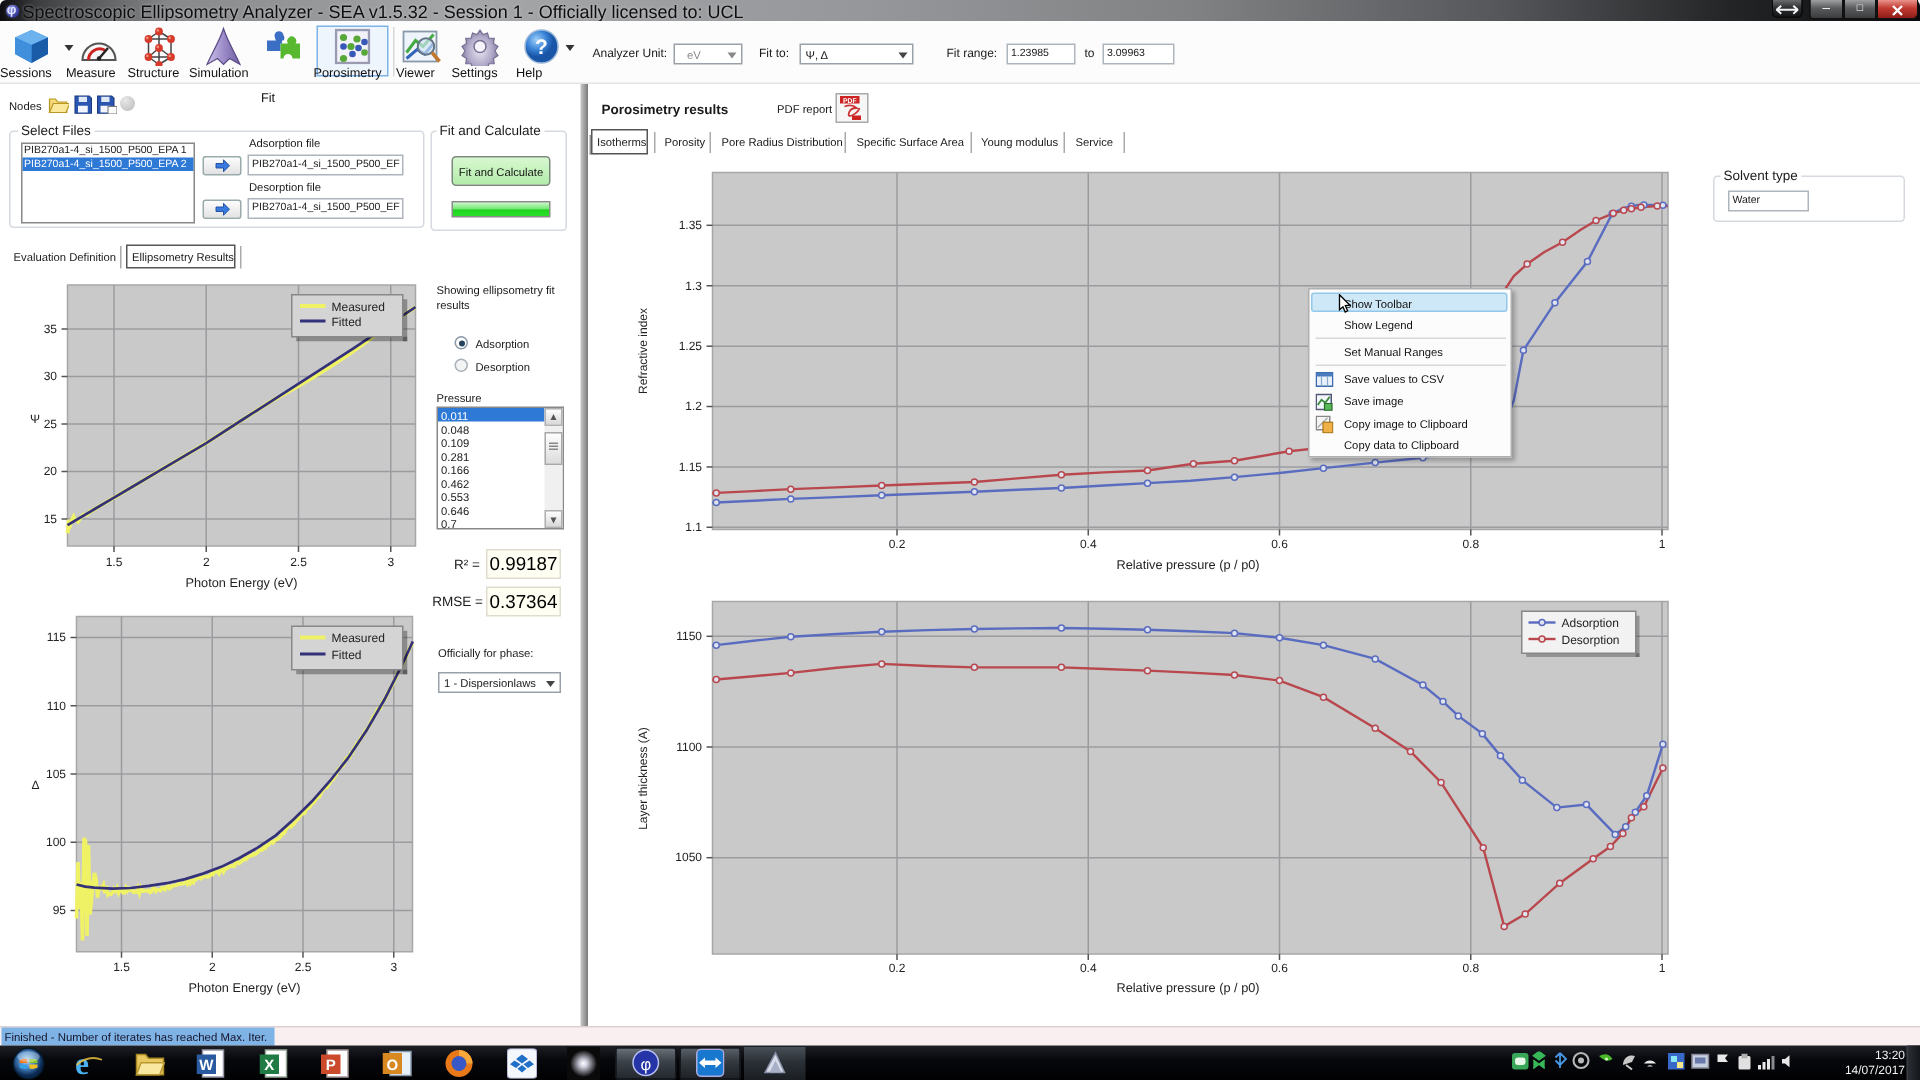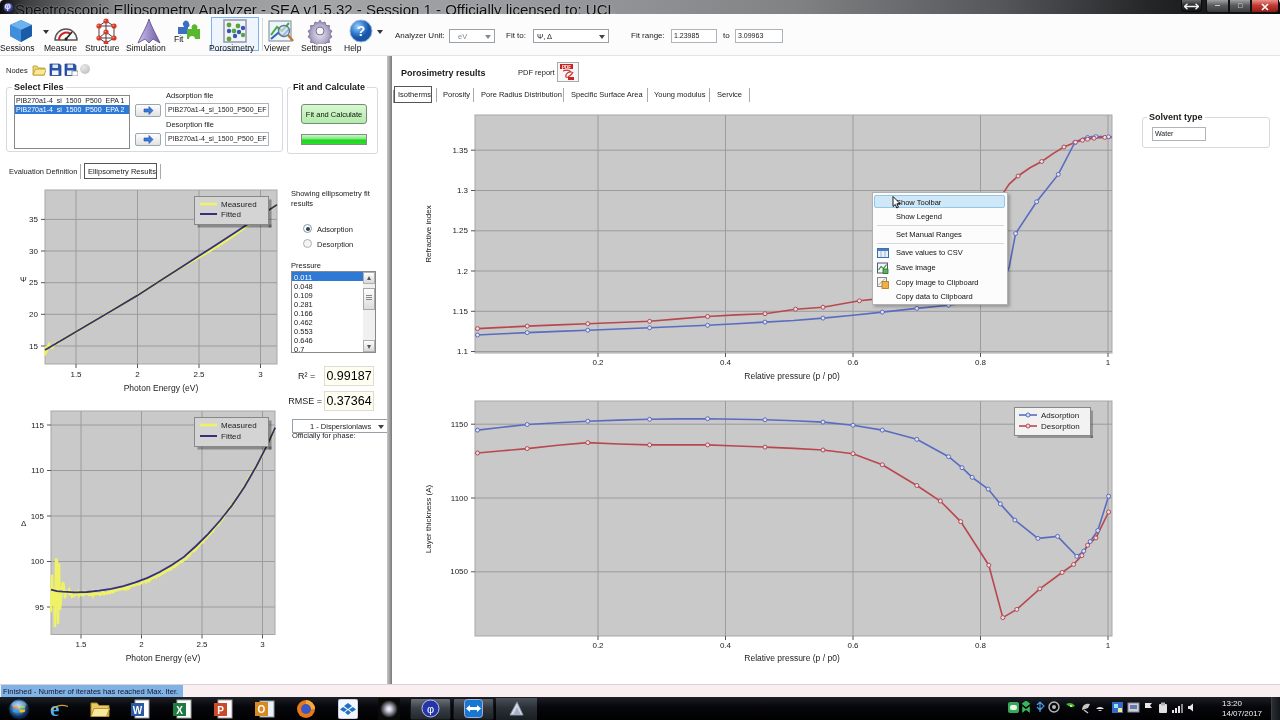--- a/index.html
+++ b/index.html
@@ -3,32 +3,32 @@
 <style>
 *{margin:0;padding:0;box-sizing:border-box}
 html,body{width:1280px;height:720px;overflow:hidden}
 body{font-family:"Liberation Sans",sans-serif;background:#fff;position:relative}
 .ab{position:absolute}
 .f7{font-size:7px;color:#1a1a1a}
 .f8{font-size:7.5px;color:#1a1a1a}
 .f9{font-size:9px;color:#1a1a1a}
 .bold{font-weight:bold}
 .grp{border:1px solid #d5d9e0;border-radius:3px}
-.grplbl{background:#fff;padding:0 2px;font-weight:bold}
+.grplbl{background:#fff;padding:0 2px;font-weight:normal}
 .field{background:#fff;border:1px solid #aeb4bc;font-size:7px;color:#1a1a1a;line-height:12px;padding:0 2px;white-space:nowrap;overflow:hidden}
 .ddl{background:#fff;border:1px solid #9aa0a8;font-size:7.5px;color:#1a1a1a;white-space:nowrap}
 .caret{position:absolute;right:3px;top:50%;margin-top:-1px;width:0;height:0;border-left:3px solid transparent;border-right:3px solid transparent;border-top:4px solid #444}
 .tbtn{position:absolute;text-align:left;font-size:8.5px;color:#111}
 </style></head>
 <body>
 
 <div class="ab" style="left:0;top:0;width:1280px;height:14px;background:linear-gradient(to right,#0c0c10 0,#3c3e40 2%,#88898b 9%,#a5a6a8 24%,#96979a 45%,#808284 62%,#55575a 78%,#232527 90%,#0a0a0c 100%);border-radius:4px 4px 0 0">
  <div class="ab" style="left:3px;top:1.5px;width:11px;height:11px;border-radius:50%;background:radial-gradient(circle at 35% 30%,#8f96e8,#3b3f9e 60%,#181b60);border:0.5px solid #222"></div>
  <div class="ab" style="left:4.5px;top:1px;width:8px;height:11px;color:#dfe3ff;font-size:9px;font-weight:bold">φ</div>
- <div class="ab" style="left:15px;top:1px;font-size:15px;color:#0e0e10;white-space:nowrap;text-shadow:0 0 2px rgba(255,255,255,.5)">Spectroscopic Ellipsometry Analyzer - SEA v1.5.32 - Session 1 - Officially licensed to: UCL</div>
+ <div class="ab" style="left:15px;top:1px;font-size:12px;color:#0e0e10;white-space:nowrap;text-shadow:0 0 2px rgba(255,255,255,.5)">Spectroscopic Ellipsometry Analyzer - SEA v1.5.32 - Session 1 - Officially licensed to: UCL</div>
  <div class="ab" style="left:1181px;top:0;width:21px;height:12px;background:linear-gradient(#6a6c6e,#2a2c2e 50%,#151618);border:1px solid #0a0a0a;border-top:none;border-radius:0 0 4px 4px"></div>
  <svg class="ab" style="left:1184px;top:3px" width="15" height="7">
       <path d="M0.5 3.5 h14 M3.5 0.8 L0.5 3.5 L3.5 6.2 M11.5 0.8 L14.5 3.5 L11.5 6.2" stroke="#f2f2f2" stroke-width="1.3" fill="none"></path>
     </svg>
  <div class="ab" style="left:1206px;top:0;width:23px;height:13px;background:linear-gradient(#9fa1a3,#595b5d 45%,#3a3c3e);border:1px solid #111;border-top:none;border-radius:0 0 0 3px;color:#fff;font-size:9px;text-align:center;line-height:10px">–</div>
  <div class="ab" style="left:1229px;top:0;width:22px;height:13px;background:linear-gradient(#9fa1a3,#595b5d 45%,#3a3c3e);border:1px solid #111;border-top:none;color:#fff;font-size:7px;text-align:center;line-height:12px">□</div>
  <div class="ab" style="left:1251px;top:0;width:28px;height:13px;background:linear-gradient(#e8938c,#c23b32 45%,#8f1d18);border:1px solid #111;border-top:none;border-radius:0 0 4px 0"></div>
  <svg class="ab" style="left:1261px;top:3px" width="8" height="8">
       <path d="M1 1 L7 7 M7 1 L1 7" stroke="#fff" stroke-width="1.6"></path>
     </svg>
@@ -98,21 +98,21 @@
     </defs>
     <path d="M12 1 C14 8 21 20 23 25 L16 21 L12 25 L8 21 L1 25 C3 20 10 8 12 1 Z" fill="url(#sg)" stroke="#5a4a88" stroke-width="0.8"></path>
   </svg>
 <div class="tbtn" style="left:126px;top:43px;width:46px">Simulation</div>
 
 <svg class="ab" style="left:176px;top:19px" width="26" height="24">
     <path d="M2 8 h6 a3 3 0 1 1 5 0 h-2 v7 h-9 z" fill="#3a6fc4"></path>
     <path d="M11 10 h5 a3 3 0 1 1 5 0 h3 v10 h-5 a3 3 0 1 0 -6 0 h-2 z" fill="#58b830"></path>
     <path d="M12 10 v-3 a3 3 0 1 0 -4 0 v3 z" fill="#3a6fc4"></path>
   </svg>
-<div class="tbtn" style="left:174px;top:34px;width:28px">Fit</div>
+<div class="tbtn" style="left:174px;top:60px;width:28px">Fit</div>
 
 <div class="ab" style="left:211px;top:17px;width:48px;height:34px;border:1px solid #7eb4ea;background:#eef5fc"></div>
 <svg class="ab" style="left:223px;top:19px" width="24" height="24">
     <rect x="1" y="1" width="22" height="22" fill="#f2f2fa" stroke="#9a9ab0" stroke-width="1.6"></rect>
     <g fill="#57a838">
       <circle cx="6" cy="6" r="2.4"></circle>
       <circle cx="15" cy="7" r="2.4"></circle>
       <circle cx="11" cy="12" r="2.4"></circle>
       <circle cx="6" cy="20" r="2.4"></circle>
       <circle cx="20" cy="16" r="2.2"></circle>
@@ -326,27 +326,27 @@
 <div class="ab f8" style="left:294px;top:344.5px">0.7</div>
 
 <div class="ab" style="left:363px;top:272px;width:12px;height:80px;background:#f0f0f0"></div>
 <div class="ab" style="left:363px;top:272px;width:12px;height:12px;background:linear-gradient(#fefefe,#d8d8d8);border:1px solid #b0b0b0"></div>
 <div class="ab" style="left:366.5px;top:276px;width:0;height:0;border-left:2.5px solid transparent;border-right:2.5px solid transparent;border-bottom:4px solid #555"></div>
 <div class="ab" style="left:363px;top:340px;width:12px;height:12px;background:linear-gradient(#fefefe,#d8d8d8);border:1px solid #b0b0b0"></div>
 <div class="ab" style="left:366.5px;top:345px;width:0;height:0;border-left:2.5px solid transparent;border-right:2.5px solid transparent;border-top:4px solid #555"></div>
 <div class="ab" style="left:363px;top:288px;width:12px;height:22px;background:linear-gradient(#fefefe,#dcdcdc);border:1px solid #a8a8a8"></div>
 <div class="ab" style="left:366px;top:295px;width:6px;height:1px;background:#888;box-shadow:0 2px #888,0 4px #888"></div>
 
-<div class="ab f9" style="left:298px;top:371px;width:22px;">R² =</div>
+<div class="ab f9" style="left:298px;top:371px;width:22px;text-align:right">R² =</div>
 <div class="ab" style="left:324px;top:366px;width:50px;height:20px;background:#fffef2;border:1px solid #e0ddd0;font-size:12.5px;color:#000;text-align:center;line-height:19px">0.99187</div>
-<div class="ab f9" style="left:288px;top:396px;width:34px;text-align:right">RMSE =</div>
+<div class="ab f9" style="left:288px;top:396px;width:34px;text-align:center">RMSE =</div>
 <div class="ab" style="left:324px;top:391px;width:50px;height:20px;background:#fffef2;border:1px solid #e0ddd0;font-size:12.5px;color:#000;text-align:center;line-height:19px">0.37364</div>
 
 <div class="ab f8" style="left:292px;top:431px">Officially for phase:</div>
-<div class="ab ddl" style="left:292px;top:419px;width:96px;height:14px;line-height:13px;padding-left:17px">1 - Dispersionlaws<span class="caret"></span></div>
+<div class="ab ddl" style="left:292px;top:448px;width:82px;height:14px;line-height:13px;padding-left:3px">1 - Dispersionlaws<span class="caret"></span></div>
 
 <div class="ab" style="left:393px;top:90px;width:6px;height:13px;border:1px solid #999;border-right:none;background:#fff"></div>
 <div class="ab" style="left:396.5px;top:94px;width:3px;height:5px;background:#444"></div>
 
 <div class="ab" style="left:387px;top:56px;width:5px;height:628px;background:linear-gradient(to right,#c8c8c8,#9a9a9a 60%,#787878)"></div>
 
 <div class="ab f9 bold" style="left:401px;top:68px">Porosimetry results</div>
 <div class="ab f8" style="left:518px;top:68px">PDF report</div>
 <div class="ab" style="left:557px;top:62px;width:22px;height:20px;background:#f6f6f6;border:1px solid #aaa"></div>
 <svg class="ab" style="left:559px;top:63px" width="18" height="18">
@@ -688,14 +688,14 @@
 <path d="M137 12 v-10 h7 l-2 2.5 2 2.5 h-7" fill="#e8e8e8"></path>
 <rect x="151" y="3" width="8" height="9" fill="#e0e0e0" rx="1"></rect>
     <rect x="153" y="1.5" width="4" height="3" fill="#b0b0b0"></rect>
 <rect x="164" y="9" width="2" height="3" fill="#e8e8e8"></rect>
     <rect x="167" y="7" width="2" height="5" fill="#e8e8e8"></rect>
     <rect x="170" y="5" width="2" height="7" fill="#e8e8e8"></rect>
     <rect x="173" y="3" width="2" height="9" fill="#88888f"></rect>
 <path d="M180 5 h2 l3 -2.5 v8 l-3 -2.5 h-2 z" fill="#e8e8e8"></path>
     <path d="M186.5 4.5 a3.5 3.5 0 0 1 0 4.5" stroke="#e8e8e8" fill="none"></path>
 </svg>
-<div class="ab" style="left:1222px;top:699px;width:48px;text-align:left;color:#f0f0f0;font-size:8px;line-height:10px">13:20<br>14/07/2017</div>
+<div class="ab" style="left:1222px;top:699px;width:48px;text-align:right;color:#f0f0f0;font-size:8px;line-height:10px">13:20<br>14/07/2017</div>
 <div class="ab" style="left:1271px;top:697px;width:9px;height:23px;background:linear-gradient(to right,#2a2e34,#14161a);border-left:1px solid #3a3e44"></div>
 
 </body></html>

